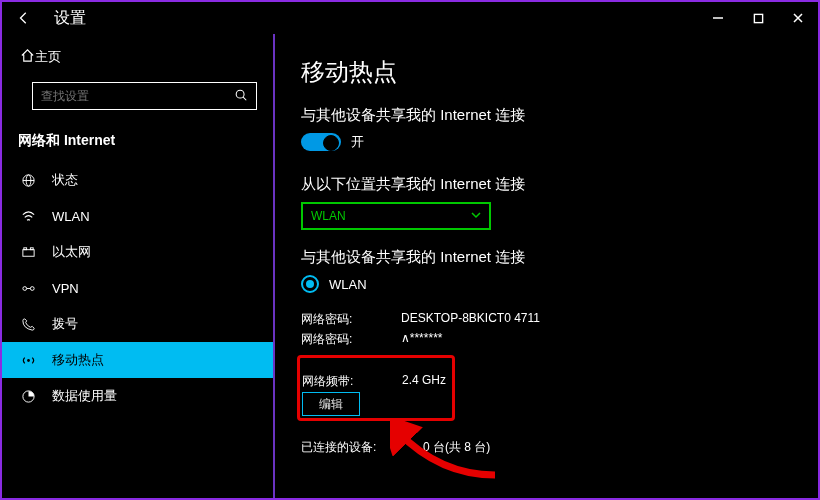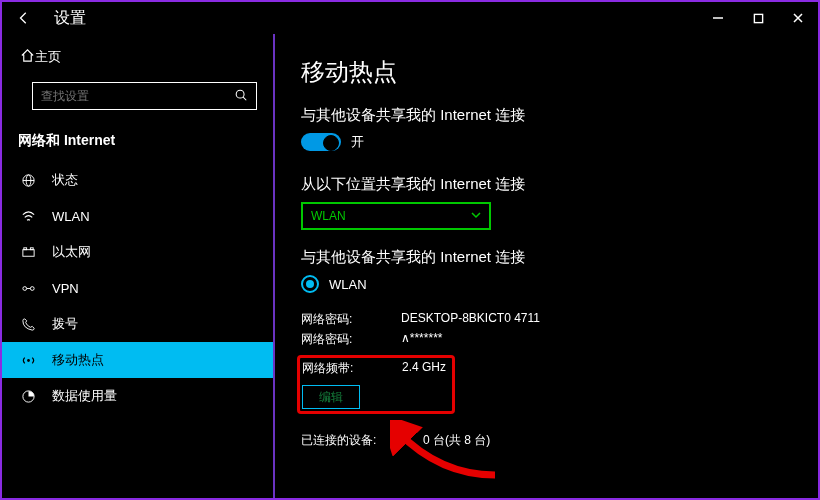--- a/index.html
+++ b/index.html
@@ -74,27 +74,27 @@
   align-items: center; justify-content: center;
 }
 .radio.checked { border-color: #00bcf2; }
 .radio.checked::after {
   content: ""; width: 8px; height: 8px; border-radius: 50%; background: #00bcf2;
 }
 .kv { display: flex; gap: 30px; font-size: 12px; margin: 3px 0; }
 .kv .k { width: 70px; }
 .red-box {
   border: 3px solid #e50000; border-radius: 4px;
-  padding: 2px 6px 2px 2px; display: inline-block; margin: 4px 0 6px -4px;
+  padding: 15px 6px 2px 2px; display: inline-block; margin: 4px 0 6px -4px;
 }
 .edit-btn {
-  border: 1.5px solid #00bcf2; color: #15803d;
+  border: 1.5px solid #00bcf2; color: #e5e5e5;
   width: 58px; height: 24px; display: inline-flex;
   align-items: center; justify-content: center; font-size: 12px;
-  margin-top: 8px;
+  margin-top: 2px;
 }
 .arrow {
   position: absolute; width: 120px; height: 60px;
   left: 388px; top: 418px; pointer-events: none;
 }
 .arrow svg { width: 100%; height: 100%; }
 </style>
 </head>
 <body>
 

